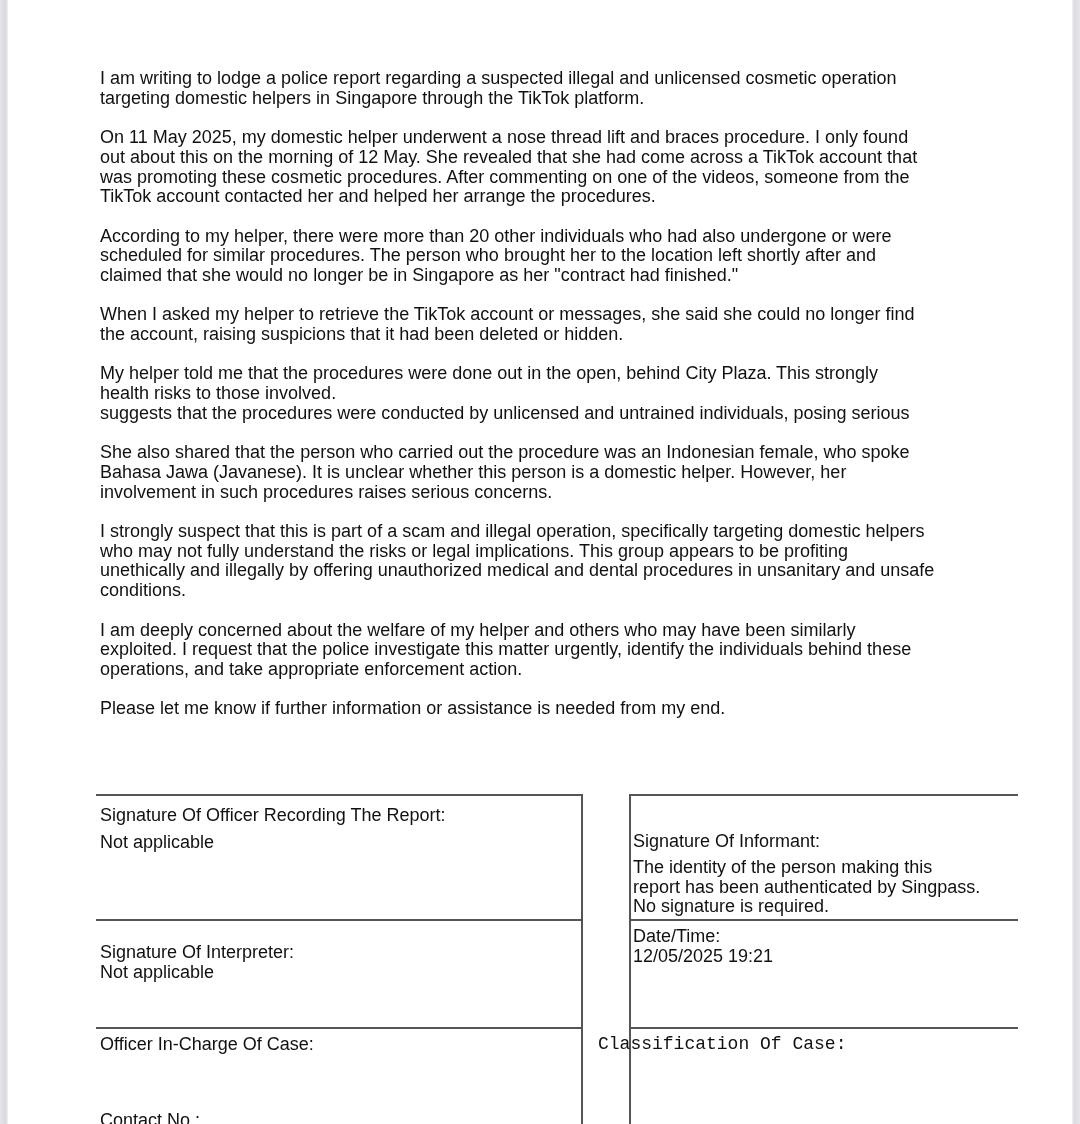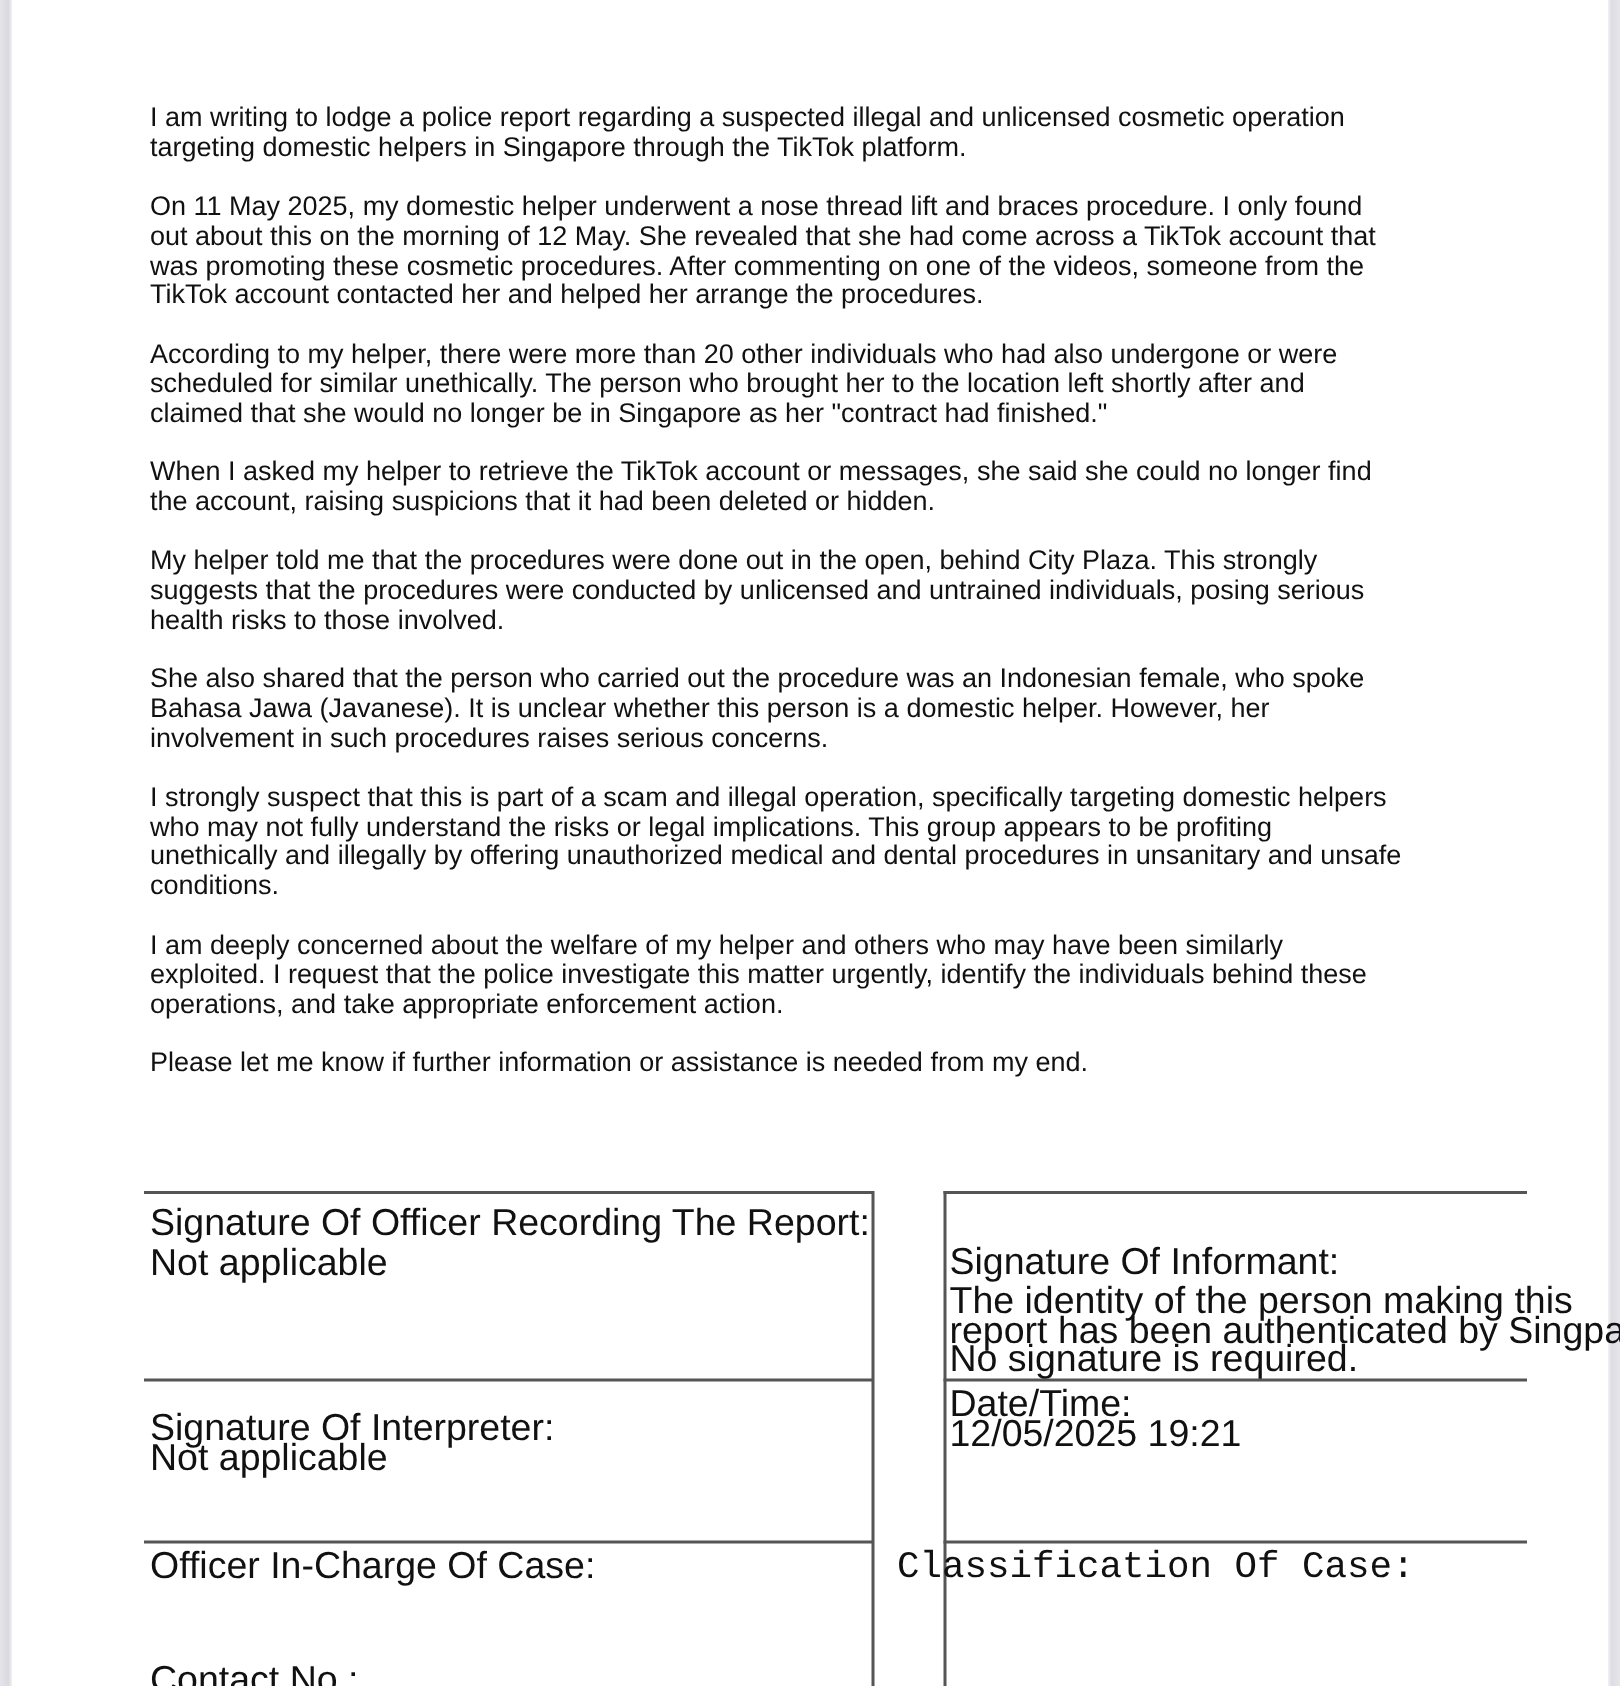--- a/index.html
+++ b/index.html
@@ -20,21 +20,21 @@
   .body-text {
     position: absolute; left: 100px; top: 69px; width: 930px;
     font-size: 18px; line-height: 19.7px;
   }
   .para { margin: 0 0 19.7px 0; }
   .line { display: block; white-space: nowrap; }
 
   .hline { position: absolute; height: 1.5px; background: #555555; }
   .vline { position: absolute; width: 1.5px; background: #555555; }
 
-  .cell { position: absolute; font-size: 25px; line-height: 19.7px; }
+  .cell { position: absolute; font-size: 18px; line-height: 19.7px; }
   .cell .label { display: block; white-space: nowrap; }
   .cell .value { display: block; white-space: nowrap; }
 </style>
 </head>
 <body>
 
 <div class="edge-left"></div>
 <div class="edge-right"></div>
 
 <div class="body-text">
@@ -43,31 +43,31 @@
     <span class="line">targeting domestic helpers in Singapore through the TikTok platform.</span>
   </p>
   <p class="para">
     <span class="line">On 11 May 2025, my domestic helper underwent a nose thread lift and braces procedure. I only found</span>
     <span class="line">out about this on the morning of 12 May. She revealed that she had come across a TikTok account that</span>
     <span class="line">was promoting these cosmetic procedures. After commenting on one of the videos, someone from the</span>
     <span class="line">TikTok account contacted her and helped her arrange the procedures.</span>
   </p>
   <p class="para">
     <span class="line">According to my helper, there were more than 20 other individuals who had also undergone or were</span>
-    <span class="line">scheduled for similar unethically. The person who brought her to the location left shortly after and</span>
+    <span class="line">scheduled for similar procedures. The person who brought her to the location left shortly after and</span>
     <span class="line">claimed that she would no longer be in Singapore as her "contract had finished."</span>
   </p>
   <p class="para">
     <span class="line">When I asked my helper to retrieve the TikTok account or messages, she said she could no longer find</span>
     <span class="line">the account, raising suspicions that it had been deleted or hidden.</span>
   </p>
   <p class="para">
     <span class="line">My helper told me that the procedures were done out in the open, behind City Plaza. This strongly</span>
+    <span class="line">health risks to those involved.</span>
     <span class="line">suggests that the procedures were conducted by unlicensed and untrained individuals, posing serious</span>
-    <span class="line">health risks to those involved.</span>
   </p>
   <p class="para">
     <span class="line">She also shared that the person who carried out the procedure was an Indonesian female, who spoke</span>
     <span class="line">Bahasa Jawa (Javanese). It is unclear whether this person is a domestic helper. However, her</span>
     <span class="line">involvement in such procedures raises serious concerns.</span>
   </p>
   <p class="para">
     <span class="line">I strongly suspect that this is part of a scam and illegal operation, specifically targeting domestic helpers</span>
     <span class="line">who may not fully understand the risks or legal implications. This group appears to be profiting</span>
     <span class="line">unethically and illegally by offering unauthorized medical and dental procedures in unsanitary and unsafe</span>

